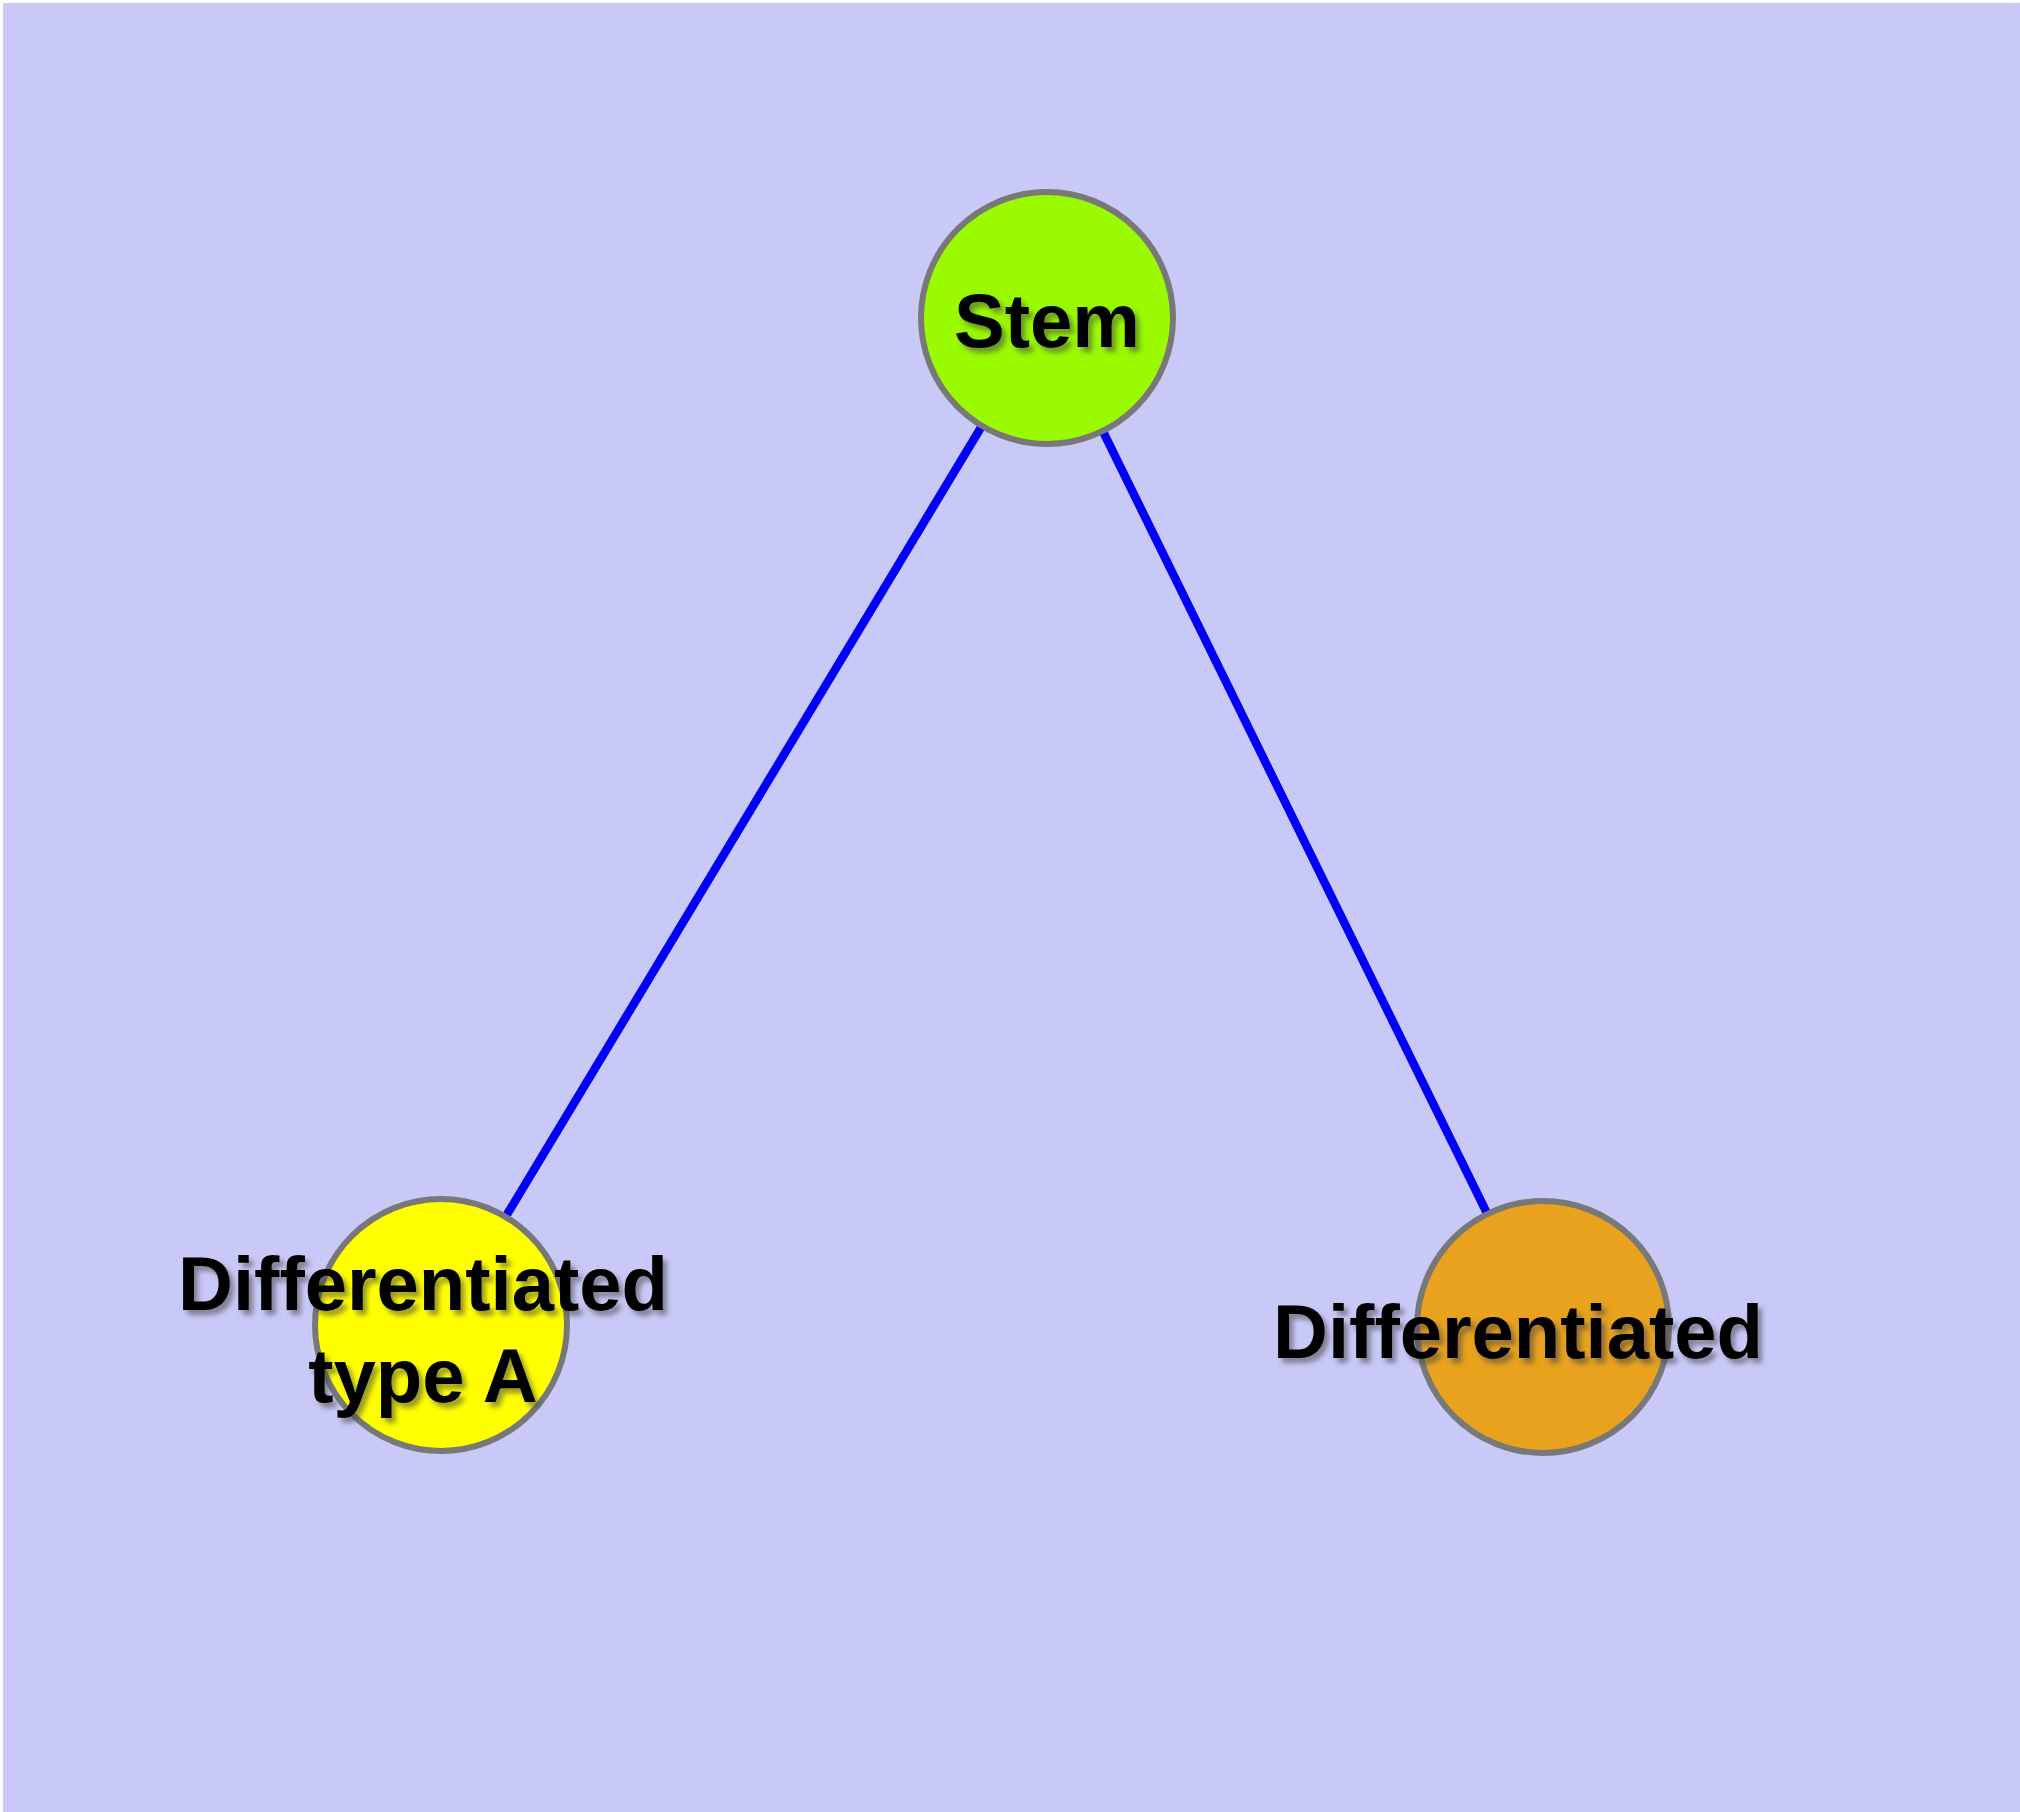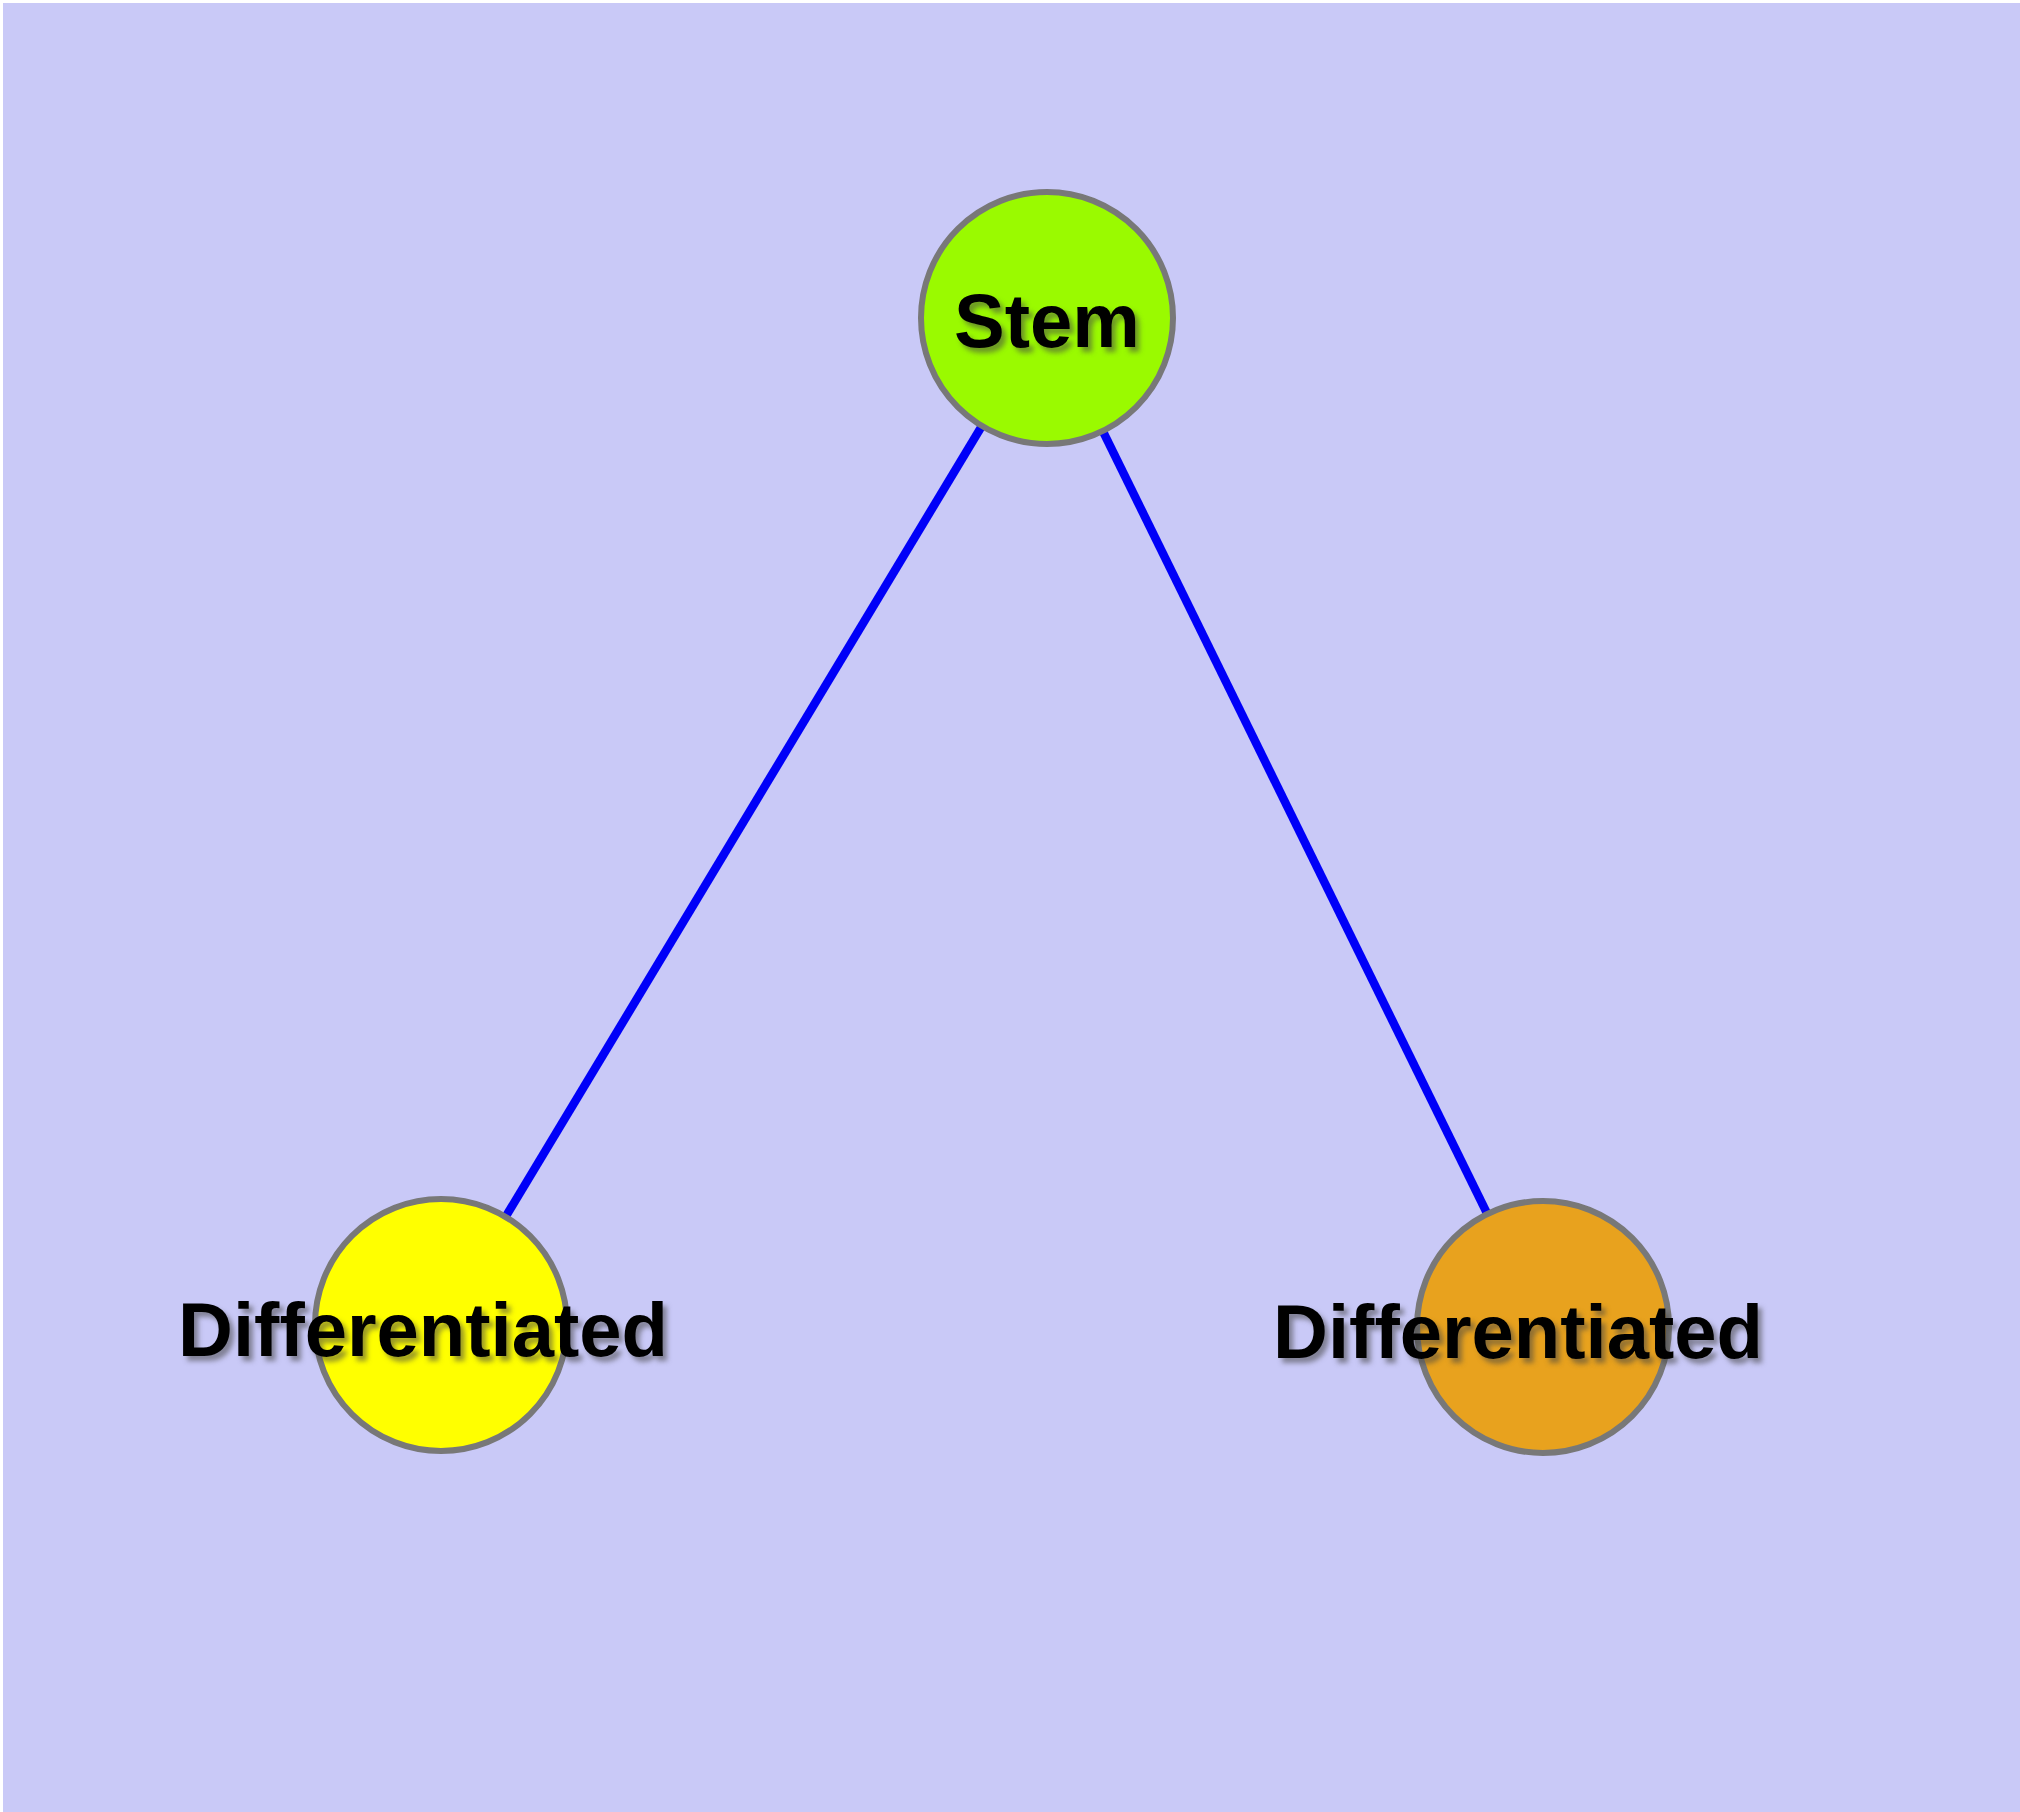--- a/index.html
+++ b/index.html
@@ -67,20 +67,21 @@
   <div class="node" id="node-stem" style="background: rgb(154, 250, 0); border-color: rgb(120, 120, 120);"></div>
   <div class="node" id="node-diff-a" style="background: rgb(255, 255, 0); border-color: rgb(120, 120, 120);"></div>
   <div class="node" id="node-diff-b" style="background: rgb(232, 162, 30); border-color: rgb(120, 120, 120);"></div>
 
   <div class="node-label" id="label-stem" style="color: rgb(0, 0, 0);">
     <div>Stem</div>
   </div>
 
   <div class="node-label" id="label-diff-a" style="color: rgb(0, 0, 0);">
     <div>Differentiated</div>
+    <div>type A</div>
   </div>
 
   <div class="node-label" id="label-diff-b" style="color: rgb(0, 0, 0);">
     <div>Differentiated</div>
   </div>
 
 </div>
 
 
 </body></html>

